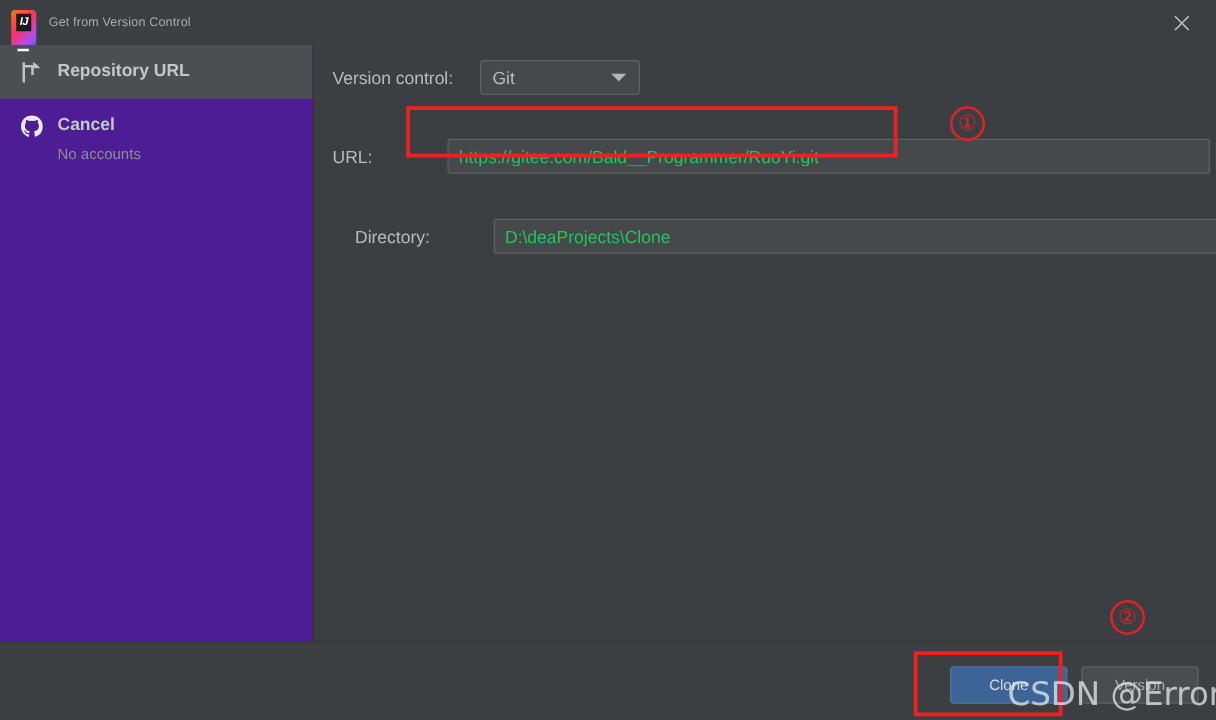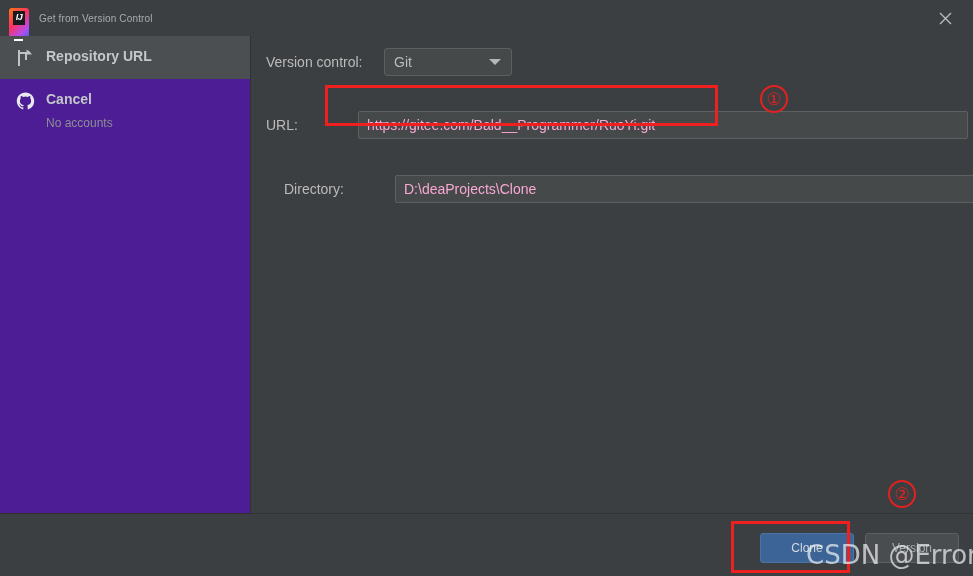--- a/index.html
+++ b/index.html
@@ -184,21 +184,21 @@
     background: #45494a;
     border: 1px solid #5e6060;
     border-radius: 2px;
     display: flex;
     align-items: center;
     padding: 0 8px;
     position: relative;
   }
   .textfield .value {
     font-size: 14px;
-    color: #f9a8d4;
+    color: #22c55e;
     white-space: nowrap;
     overflow: hidden;
   }
   .url-field { width: 610px; }
   .dir-field { width: 610px; }
   .folder-btn {
     position: absolute;
     right: 5px; top: 4px;
     width: 22px; height: 20px;
     display: flex;

